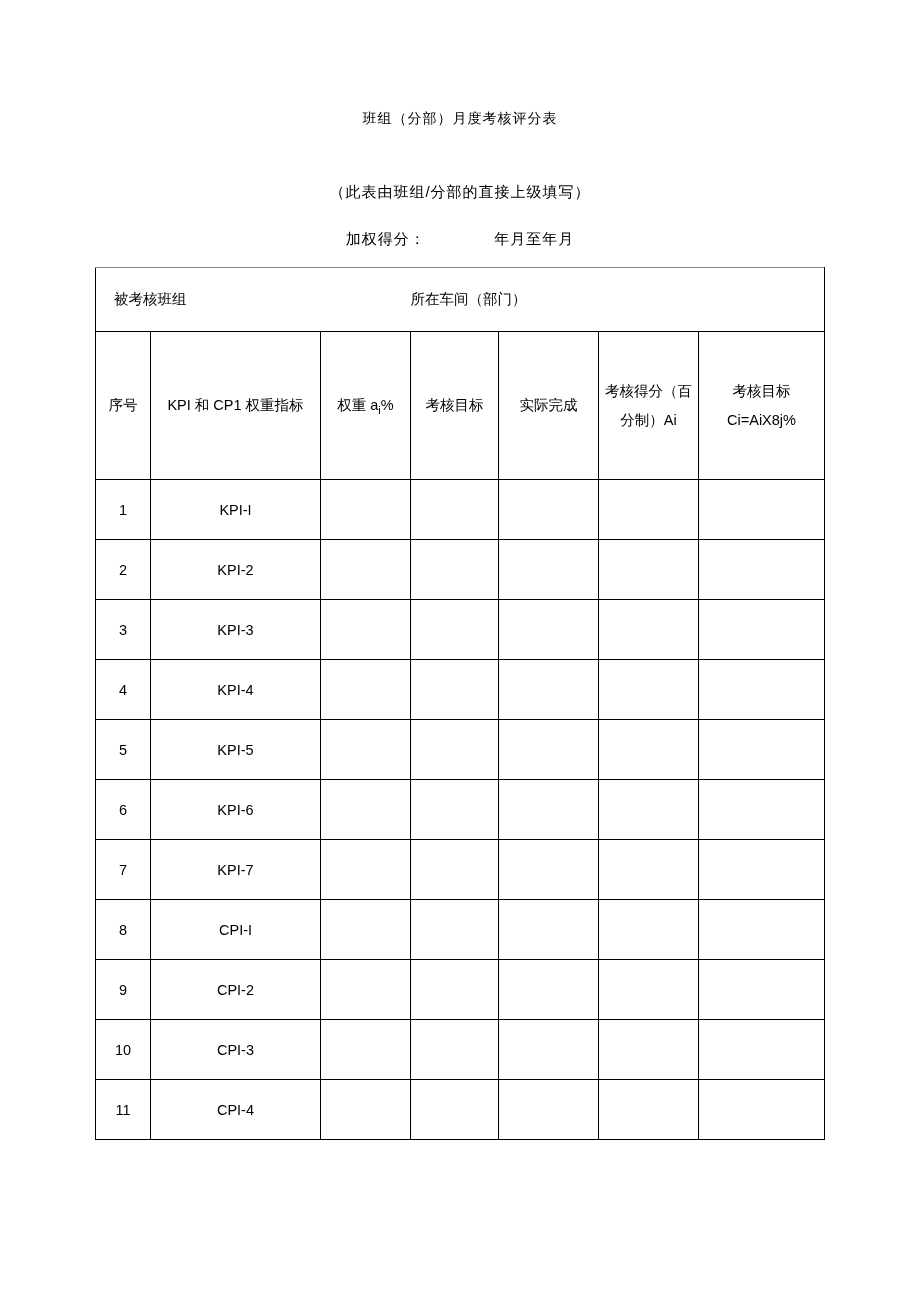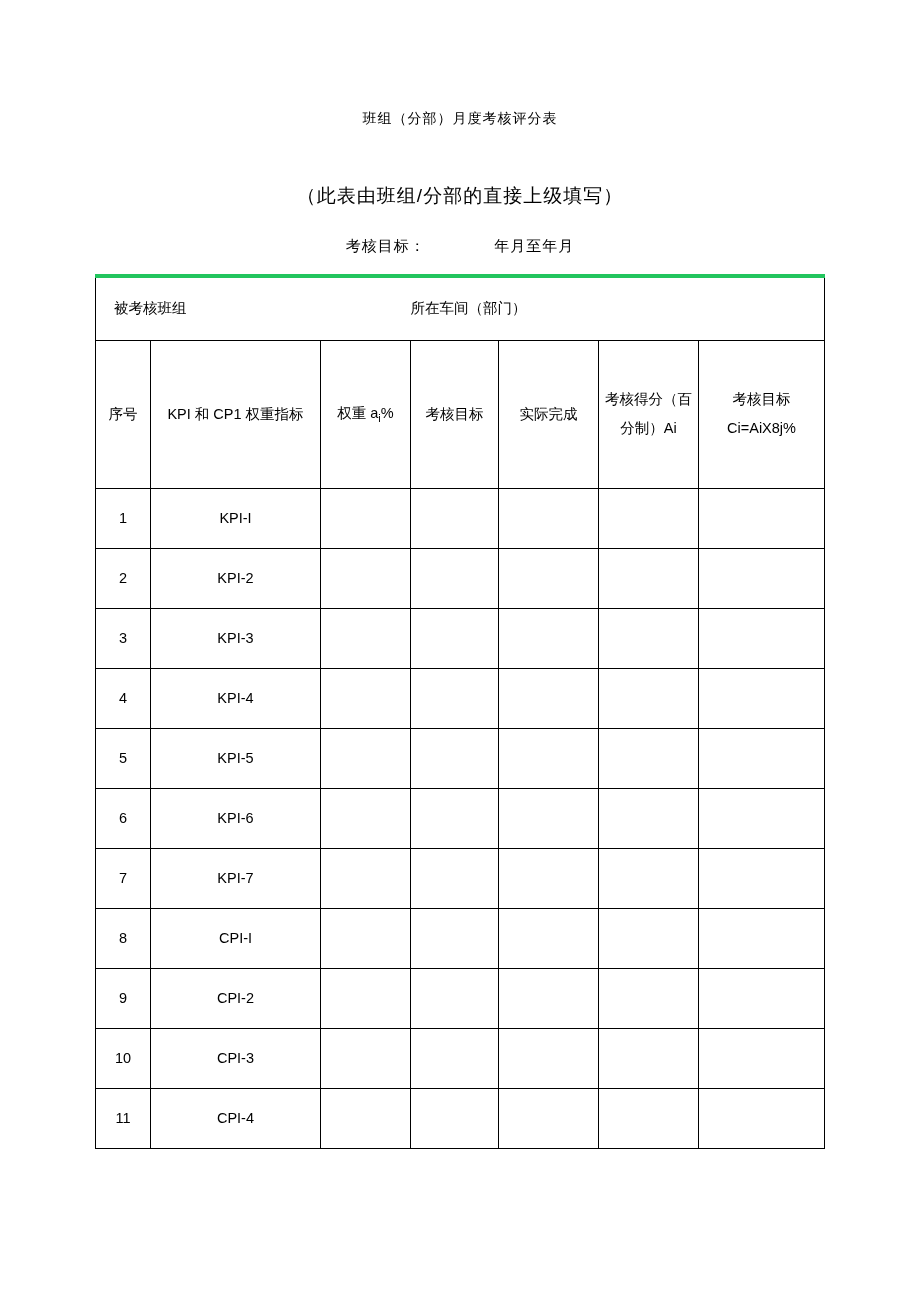--- a/index.html
+++ b/index.html
@@ -18,21 +18,21 @@
     }
     .title {
       text-align: center;
       font-size: 14px;
       font-weight: 500;
       margin-bottom: 55px;
       letter-spacing: 1px;
     }
     .subtitle {
       text-align: center;
-      font-size: 19px;
+      font-size: 15px;
       margin-bottom: 28px;
       letter-spacing: 1px;
     }
     .period-line {
       text-align: center;
       font-size: 15px;
       margin-bottom: 18px;
       letter-spacing: 1px;
     }
     .period-gap {
@@ -47,21 +47,21 @@
     th, td {
       border: 1px solid #000;
       vertical-align: middle;
       text-align: center;
       font-weight: normal;
       font-size: 14.5px;
       padding: 0;
     }
     .info-row td {
       height: 64px;
-      border-top: 4px solid #22c55e;
+      border-top: 1px solid #22c55e;
     }
     .info-label {
       text-align: left;
       padding-left: 18px;
     }
     .info-value {
       text-align: left;
       margin-left: 41px;
     }
     .header-row th {
@@ -85,21 +85,21 @@
     }
   </style>
 </head>
 <body>
 
 <div class="title">班组（分部）月度考核评分表</div>
 
 <div class="subtitle">（此表由班组/分部的直接上级填写）</div>
 
 <div class="period-line">
-  <span>考核目标：</span>
+  <span>加权得分：</span>
   <span class="period-gap"></span>
   <span>年月至年月</span>
 </div>
 
 <table>
   <tbody>
       <tr class="info-row">
     <td colspan="3" class="info-label" style="border-right:none;">被考核班组</td>
     <td colspan="2" class="info-value" style="border-left:none;border-right:none;">所在车间（部门）</td>
     <td colspan="2" style="border-left:none;"></td>

